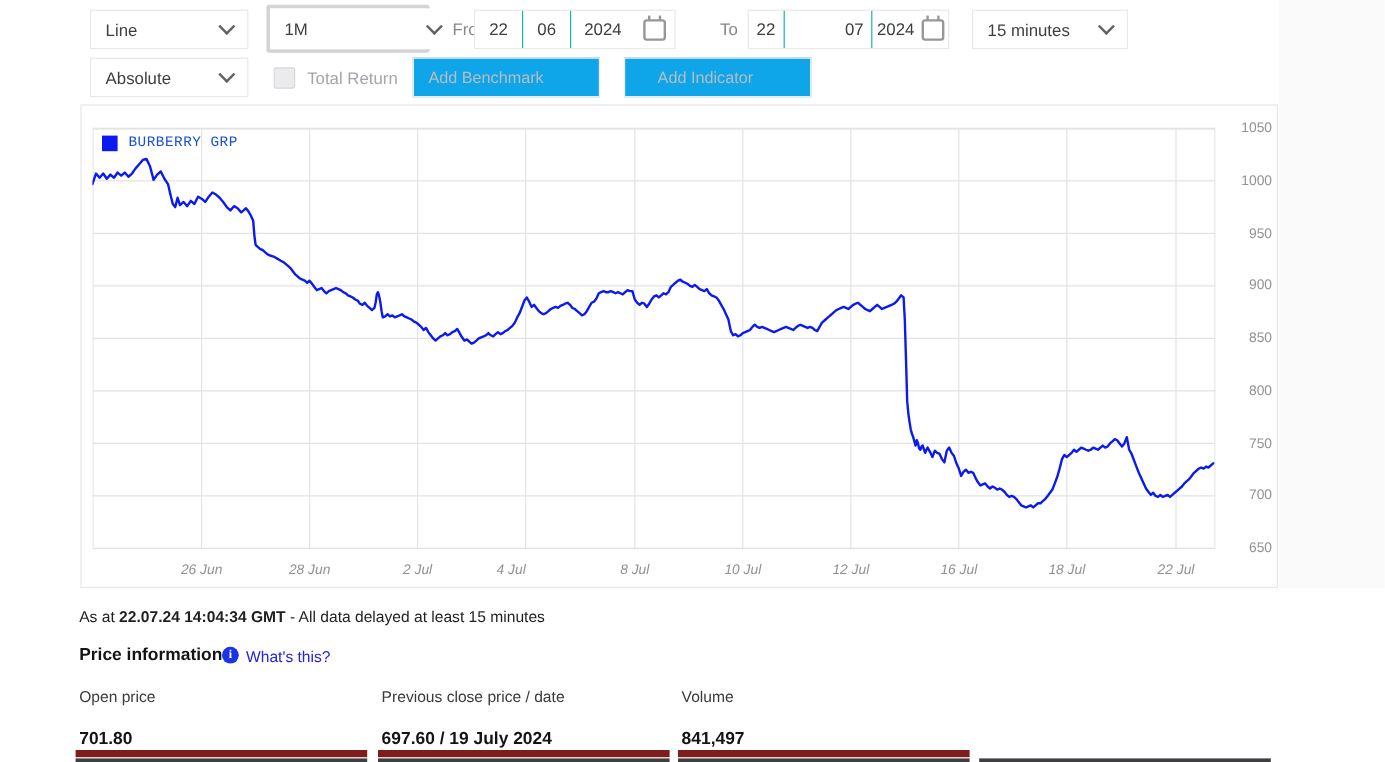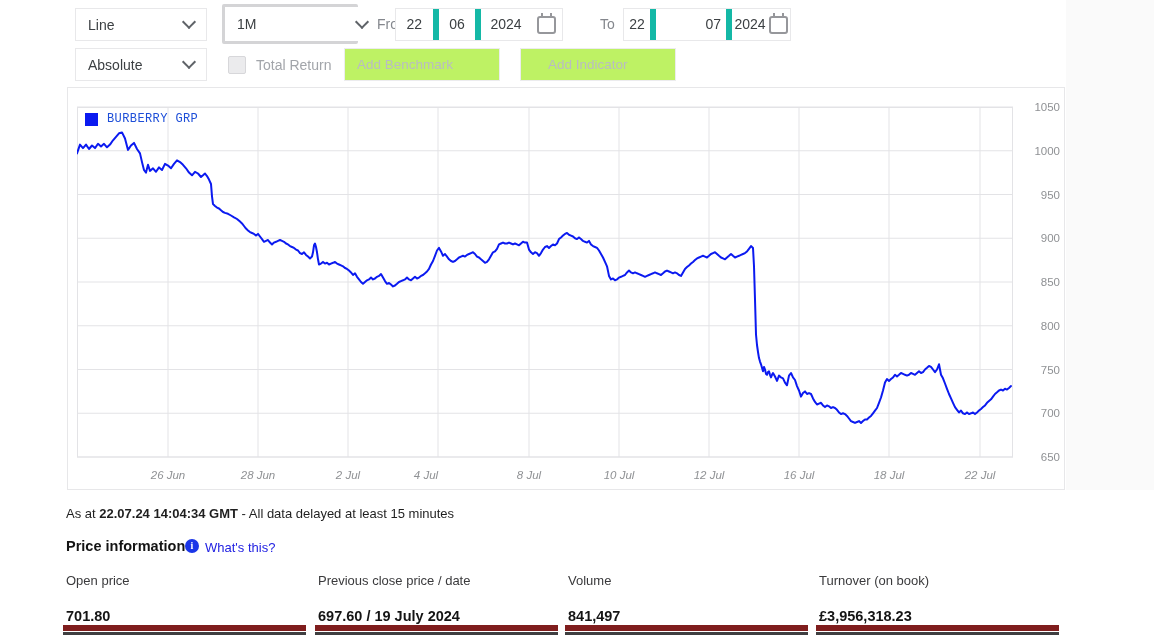--- a/index.html
+++ b/index.html
@@ -9,27 +9,27 @@
   
   .select{display:flex;align-items:center;justify-content:space-between;height:33px;
           border:1px solid #e8e8ea;background:#fff;padding:0 12px;font-size:14px;color:#3c4043;cursor:pointer;}
   .chev{width:8px;height:8px;border-right:2px solid #5f6368;border-bottom:2px solid #5f6368;
         transform:rotate(45deg);margin-top:-5px;flex:0 0 auto;}
   .focus-ring{border:3px solid #d4d4d6;border-radius:2px;background:#fff;}
   .focus-ring .select{border:none;height:100%;width:100%;}
   .lbl{font-size:14px;color:#84878d;line-height:33px;}
   .dategrp{display:flex;align-items:center;height:33px;border:1px solid #e8e8ea;background:#fff;}
   .datecell{font-size:14px;color:#3c4043;text-align:center;line-height:31px;cursor:text;}
-  .datecell.div{border-left:6px solid #14b8a6;}
+  .datecell.div{border-left:1px solid #14b8a6;}
   .cal{width:15px;height:14px;border:2px solid #96979b;border-radius:3px;position:relative;cursor:pointer;}
   .cal::before,.cal::after{content:"";position:absolute;top:-5px;width:2px;height:4px;background:#96979b;}
   .cal::before{left:2px;} .cal::after{right:2px;}
   .checkbox{width:16px;height:16px;background:#ebebed;border:1px solid #d7d7da;border-radius:2px;cursor:pointer;}
   .cb-label{font-size:14px;color:#a2a5aa;margin-left:10px;}
-  .txtinput{height:33px;width:100%;border:1px solid #ececee;background:#bef264;padding:0 12px;
+  .txtinput{height:33px;width:100%;border:1px solid #ececee;background:#0ea5e9;padding:0 12px;
             font-size:13.5px;font-family:"Liberation Sans",sans-serif;color:#3c4043;outline:none;}
   .txtinput::placeholder{color:#b9bcc2;}
   
   #chart-widget{left:67px;top:87px;width:998px;height:403px;border:1px solid #e7e7e9;background:#fff;}
   #plot{left:9px;top:10px;width:936px;height:362px;}
   .ylab{position:absolute;width:44px;text-align:right;font-size:11.5px;color:#8f9194;line-height:14px;}
   .xlab{position:absolute;width:60px;text-align:center;font-size:11.5px;color:#8f9194;top:381px;font-style:italic;}
   #legend{left:17px;top:24px;display:flex;align-items:center;gap:9px;}
   #legend .sq{width:13px;height:13px;background:#0b1af0;}
   #legend .nm{font-size:12px;color:#1d4ed8;letter-spacing:.4px;font-family:Liberation Mono, monospace;}
@@ -78,20 +78,24 @@
 
   <div class="abs dategrp" style="left:623px;top:8px;width:168px;">
     <div class="datecell" style="width:40px;">22</div>
     <div class="datecell div" style="width:40px;padding-left:44px;">07</div>
     <div class="datecell div" style="width:54px;">2024</div>
     <div style="width:34px;display:flex;justify-content:center;">
       <div class="cal"></div>
     </div>
   </div>
 
+  <div class="abs select" style="left:810px;top:8px;width:130px;">
+    <span>15 minutes</span>
+    <span class="chev"></span>
+  </div>
 
   <div class="abs select" style="left:75px;top:48px;width:132px;">
     <span>Absolute</span>
     <span class="chev"></span>
   </div>
 
   <div class="abs" style="left:228px;top:48px;height:33px;display:flex;align-items:center;">
     <div class="checkbox"></div>
     <span class="cb-label">Total Return</span>
   </div>
@@ -165,22 +169,18 @@
     <div class="v">701.80</div>
   </div>
   <div class="abs stat" style="left:315px;">
     <div class="l">Previous close price / date</div>
     <div class="v">697.60 / 19 July 2024</div>
   </div>
   <div class="abs stat" style="left:565px;">
     <div class="l">Volume</div>
     <div class="v">841,497</div>
   </div>
-  <div class="abs stat" style="left:816px;">
-    <div class="l">Turnover (on book)</div>
-    <div class="v">£3,956,318.23</div>
-  </div>
 
   <div class="abs darkbar" style="left:63px;width:243px;"></div>
   <div class="abs darkbar" style="left:315px;width:243px;"></div>
   <div class="abs darkbar" style="left:565px;width:243px;"></div>
   <div class="abs darkbar" style="left:816px;width:243px;"></div>
 </div>
 
 </body></html>

